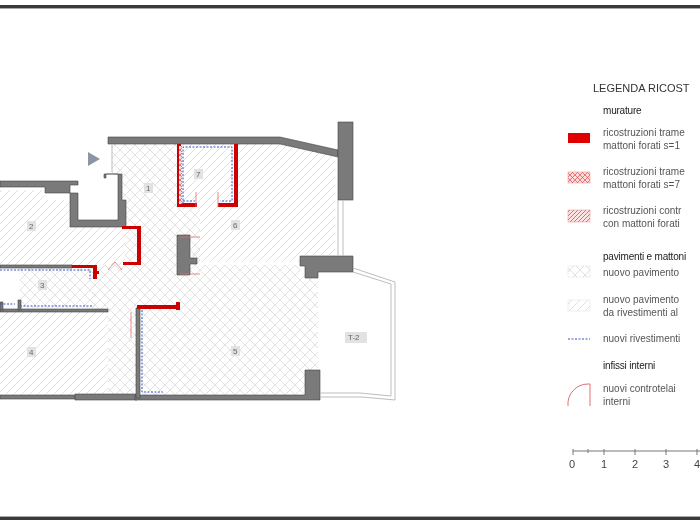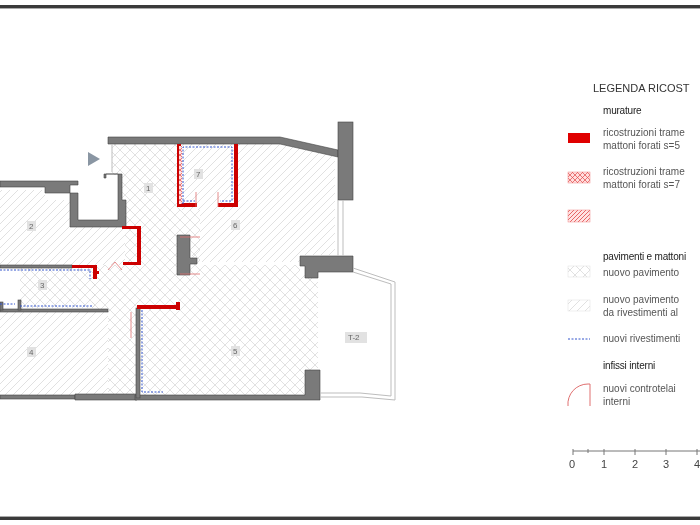--- a/index.html
+++ b/index.html
@@ -163,25 +163,29 @@
     <line x1="697" y1="449" x2="697" y2="455"></line>
   </g>
 </svg>
 
 <div class="legend">
   <div class="title">LEGENDA RICOST</div>
 
   <div class="section" style="top:105px">murature</div>
   <div class="item" style="top:126px">
     <div>ricostruzioni trame</div>
-    <div>mattoni forati s=5</div>
+    <div>mattoni forati s=1</div>
   </div>
   <div class="item" style="top:165px">
     <div>ricostruzioni trame</div>
     <div>mattoni forati s=7</div>
+  </div>
+  <div class="item" style="top:204px">
+    <div>ricostruzioni contr</div>
+    <div>con mattoni forati</div>
   </div>
 
   <div class="section" style="top:251px">pavimenti e mattoni</div>
   <div class="item" style="top:266px">
     <div>nuovo pavimento</div>
   </div>
   <div class="item" style="top:293px">
     <div>nuovo pavimento</div>
     <div>da rivestimenti al</div>
   </div>

